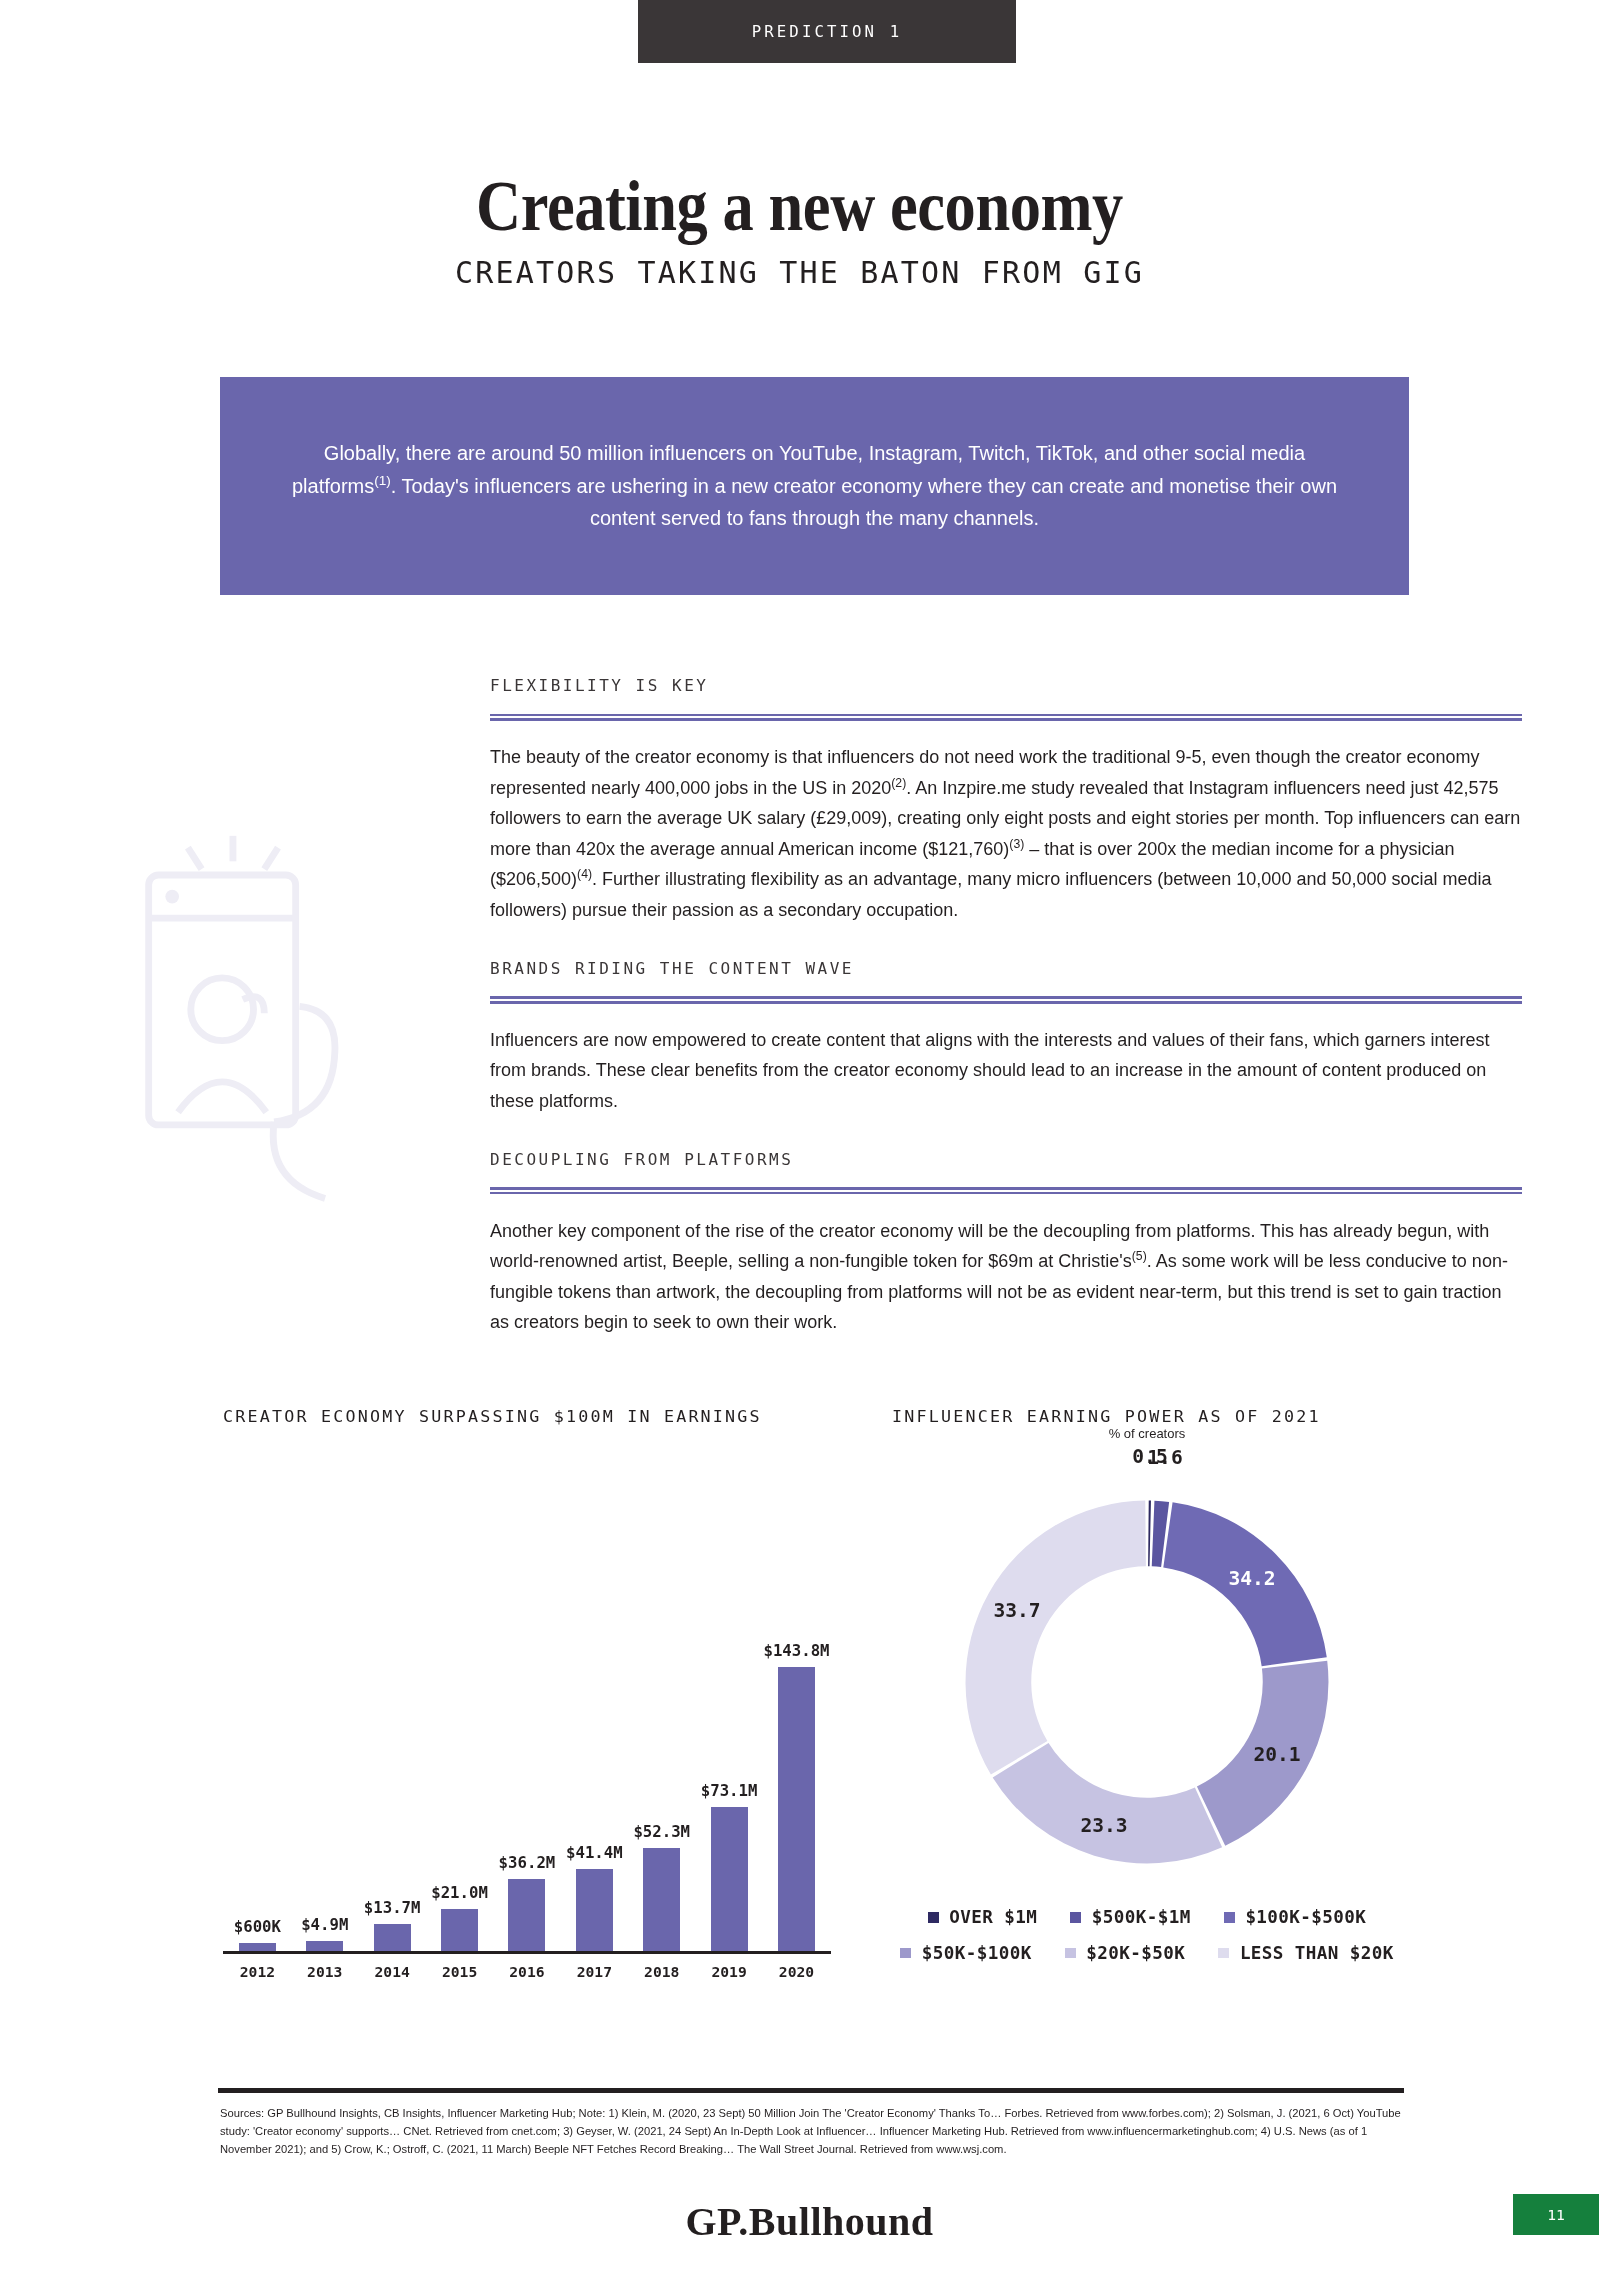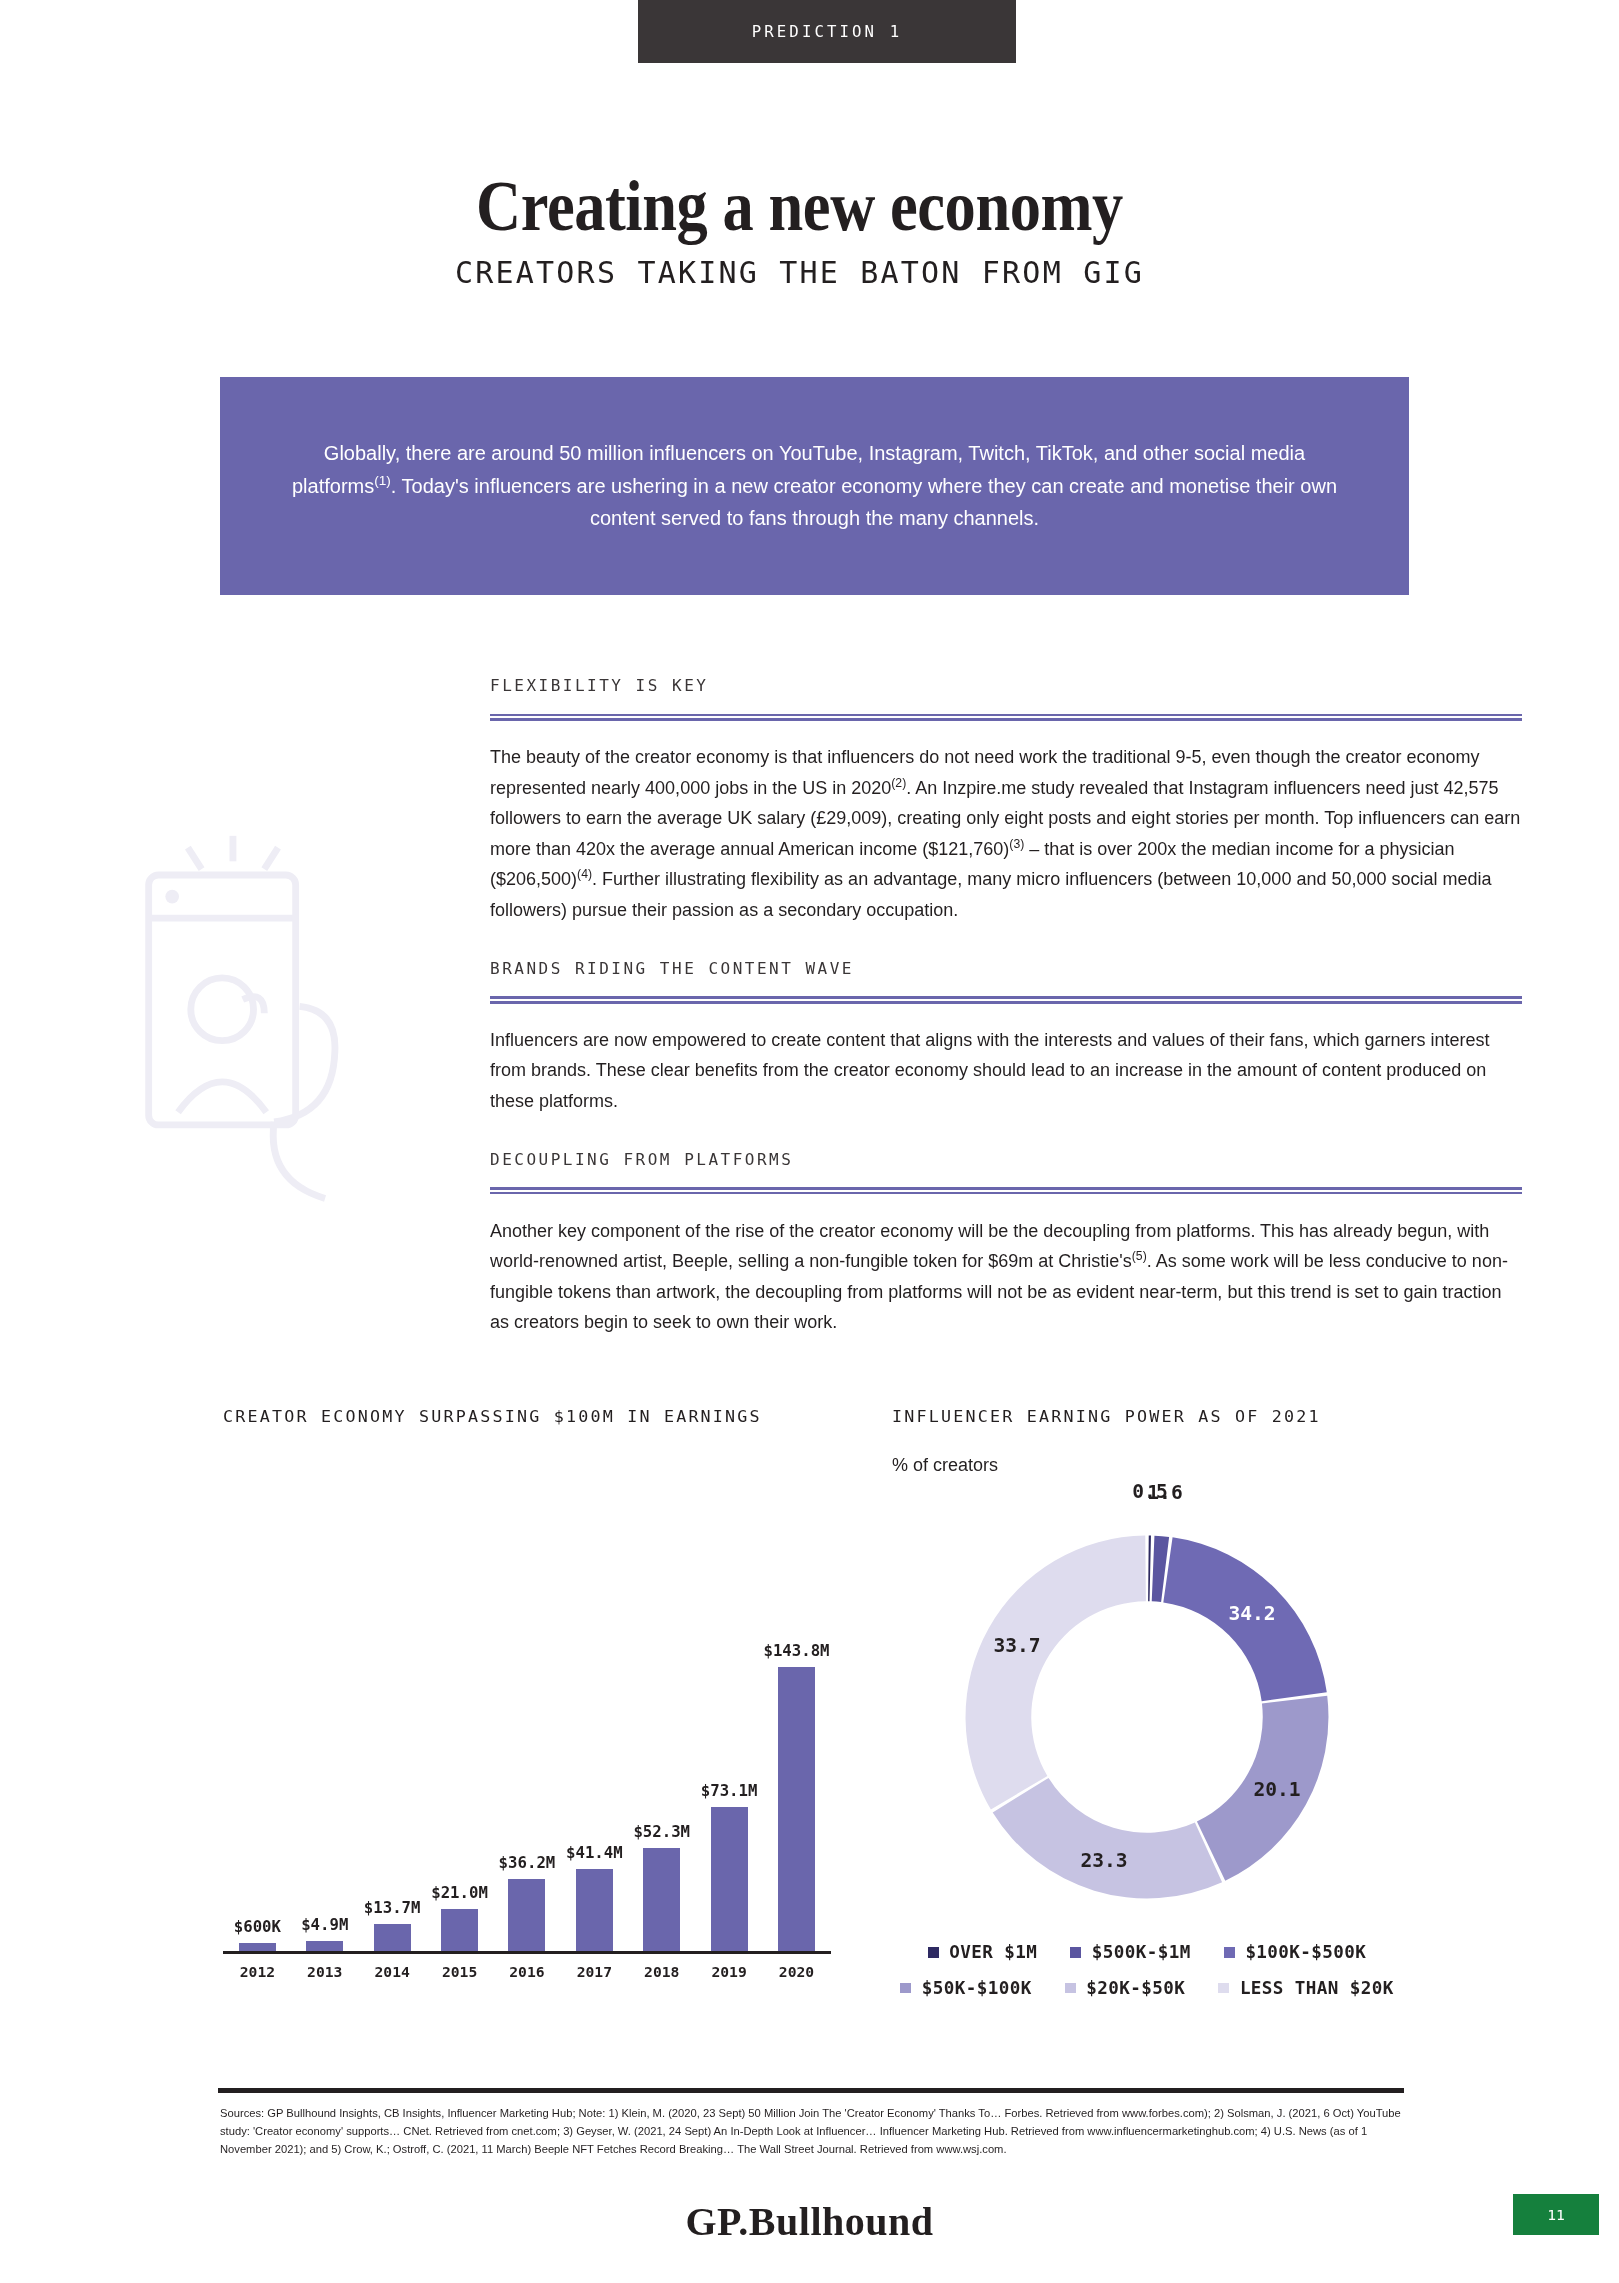--- a/index.html
+++ b/index.html
@@ -96,21 +96,21 @@
   .bar-axis { display: flex; justify-content: space-between; padding: 0 5.9px; margin-top: 8.8px; }
   .bar-tick {
     width: 57px; text-align: center;
     font-family: "DejaVu Sans Mono", monospace;
     font-size: 14.7px; font-weight: 700; color: #231f20;
   }
 
   
   .donut-chart { position: absolute; left: 892px; top: 0; width: 510px; }
   .donut-sub {
-    font-size: 18px; color: #231f20; margin-top: 29px;
+    text-align: center; font-size: 13px; color: #231f20; 
   }
   .donut-stage { position: relative; width: 510px; height: 431px; margin-top: 25.5px; }
   .donut-svg { position: absolute; left: 49px; top: 9.8px; }
   .donut-lbl {
     position: absolute; font-family: "DejaVu Sans Mono", monospace;
     font-size: 19.6px; font-weight: 700; white-space: nowrap;
   }
   .legend { margin-top: 9.8px; }
   .legend-row { display: flex; justify-content: center; gap: 33px; margin-bottom: 15.7px; }
   .legend-item { display: flex; align-items: center; gap: 10.8px; }

